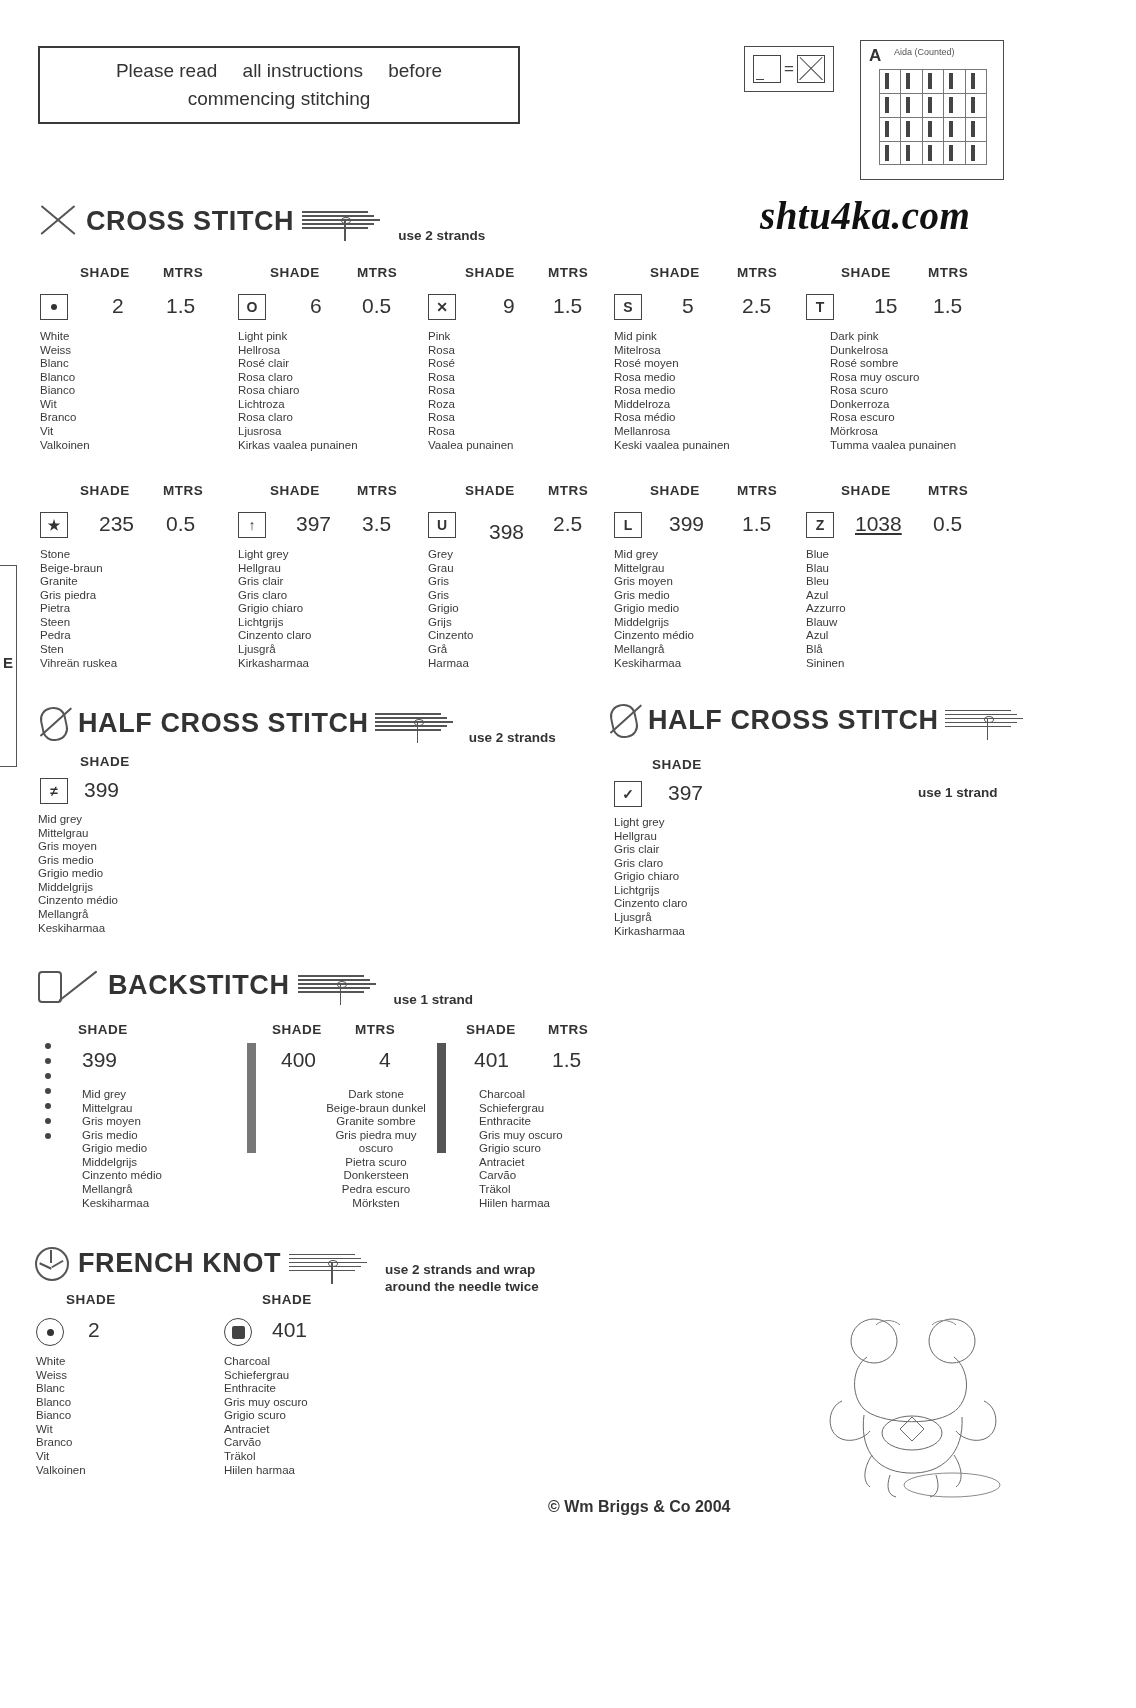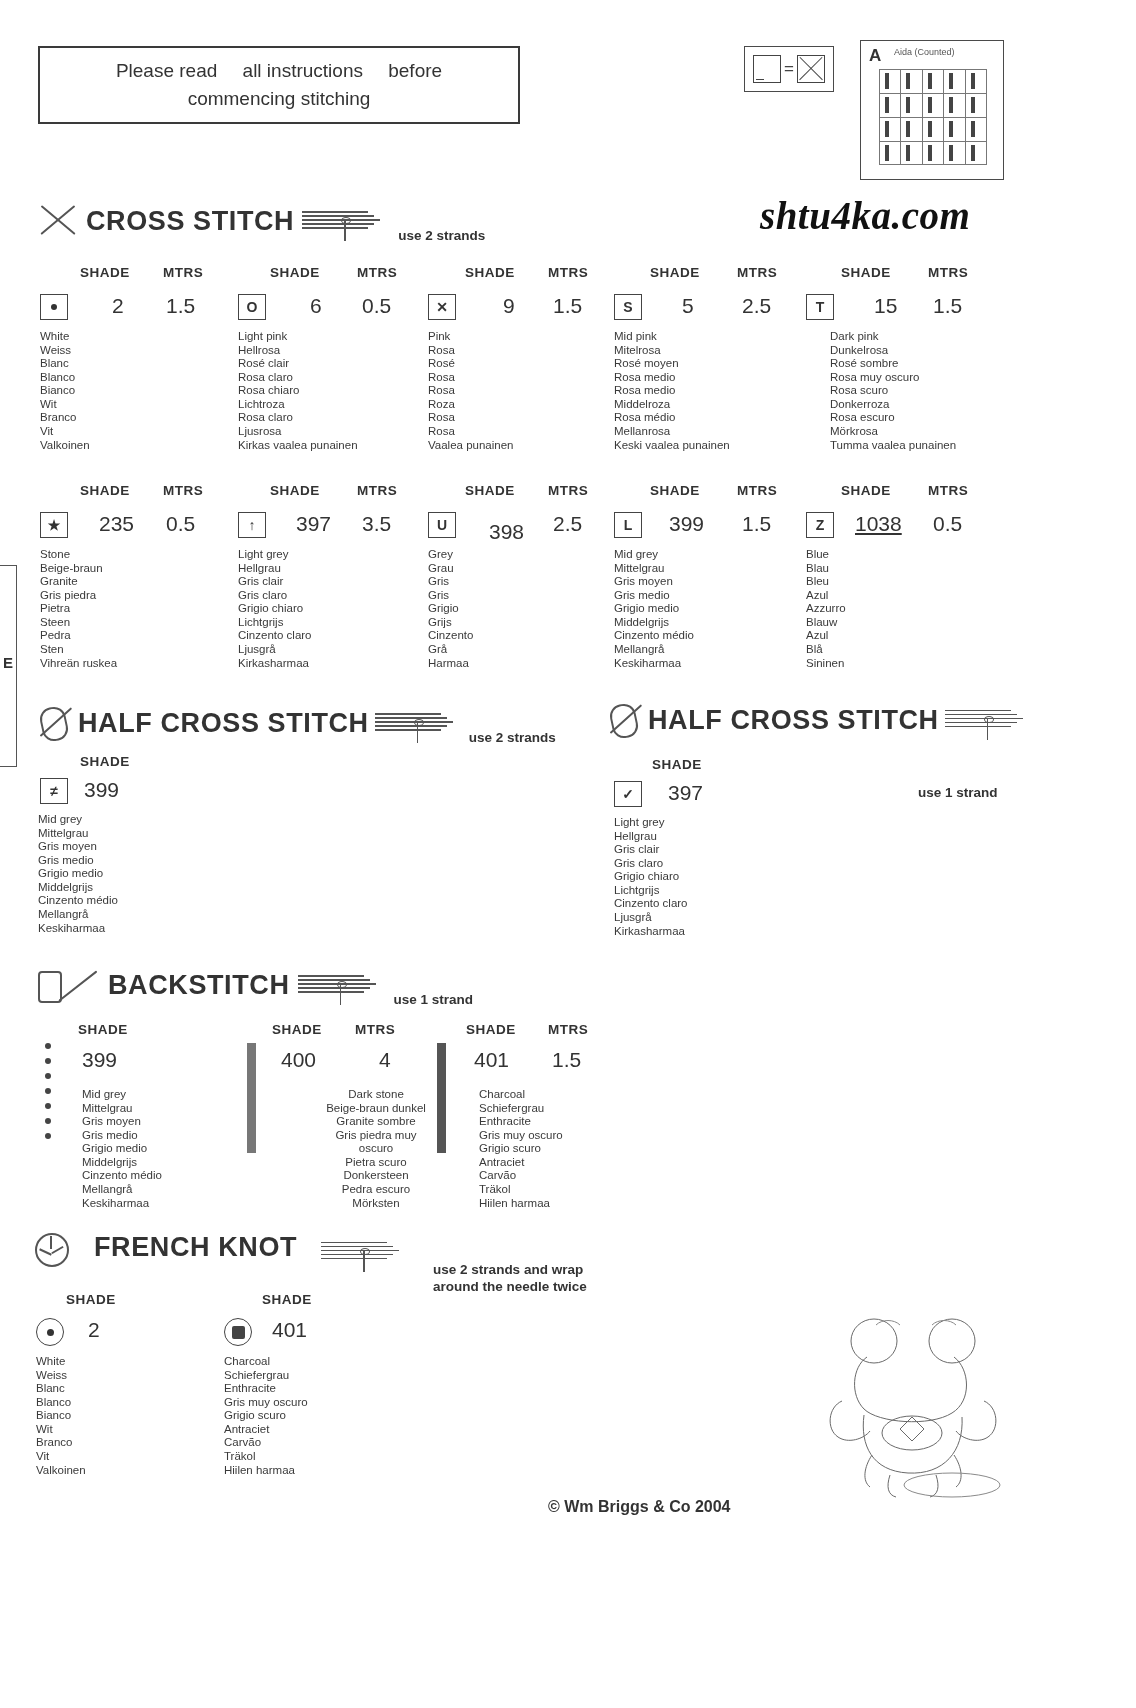--- a/index.html
+++ b/index.html
@@ -487,21 +487,21 @@
   <div style="position:absolute;left:479px;top:1088px;width:190px;" class="langs">Charcoal
 Schiefergrau
 Enthracite
 Gris muy oscuro
 Grigio scuro
 Antraciet
 Carvão
 Träkol
 Hiilen harmaa</div>
 
-  <div class="sec" style="left:34px;top:1232px;display:flex;gap:24px;">
+  <div class="sec" style="left:34px;top:1232px;display:flex;align-items:center;gap:8px;">
     <span class="ico-knot">
         <span class="s1"></span>
         <span class="s2"></span>
         <span class="s3"></span>
       </span>
     <span class="sec-title">FRENCH KNOT</span>
     <span class="needle">
       <i style="top:10px;width:66px;"></i>
         <i style="top:14px;width:72px;"></i>
         <i style="top:18px;width:78px;"></i>

